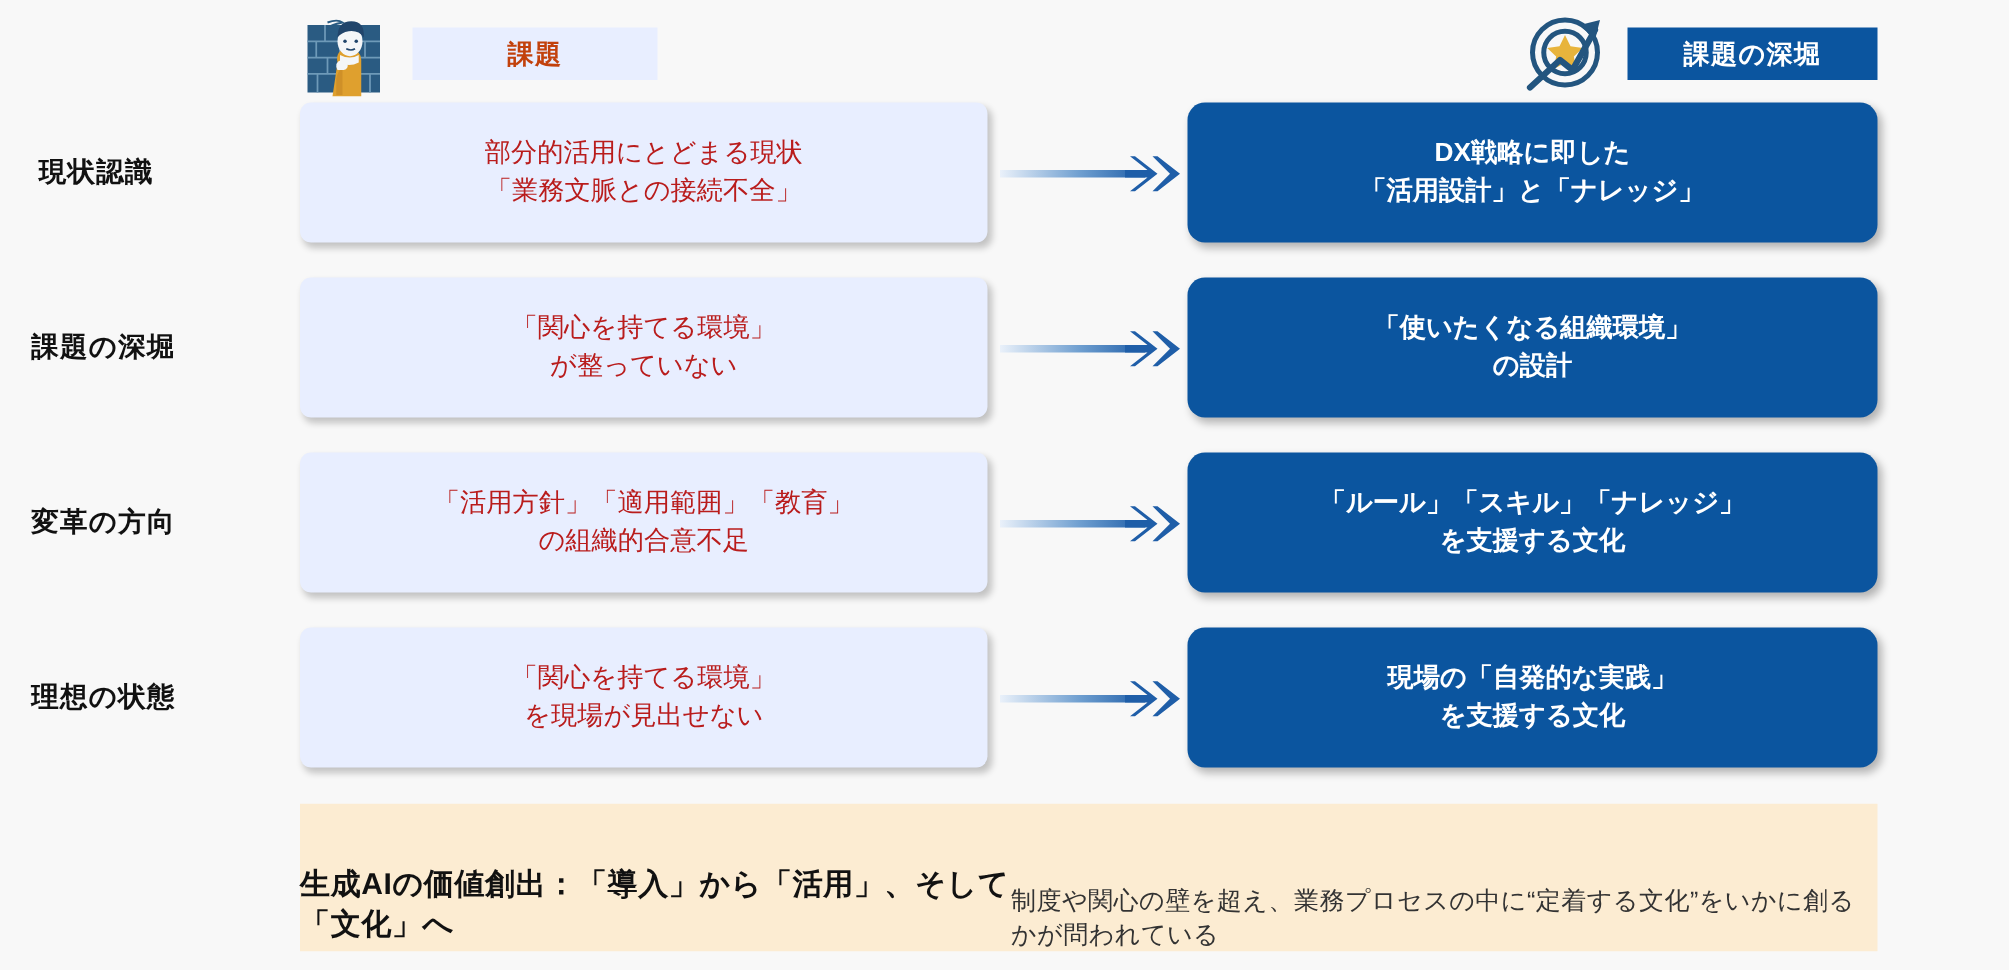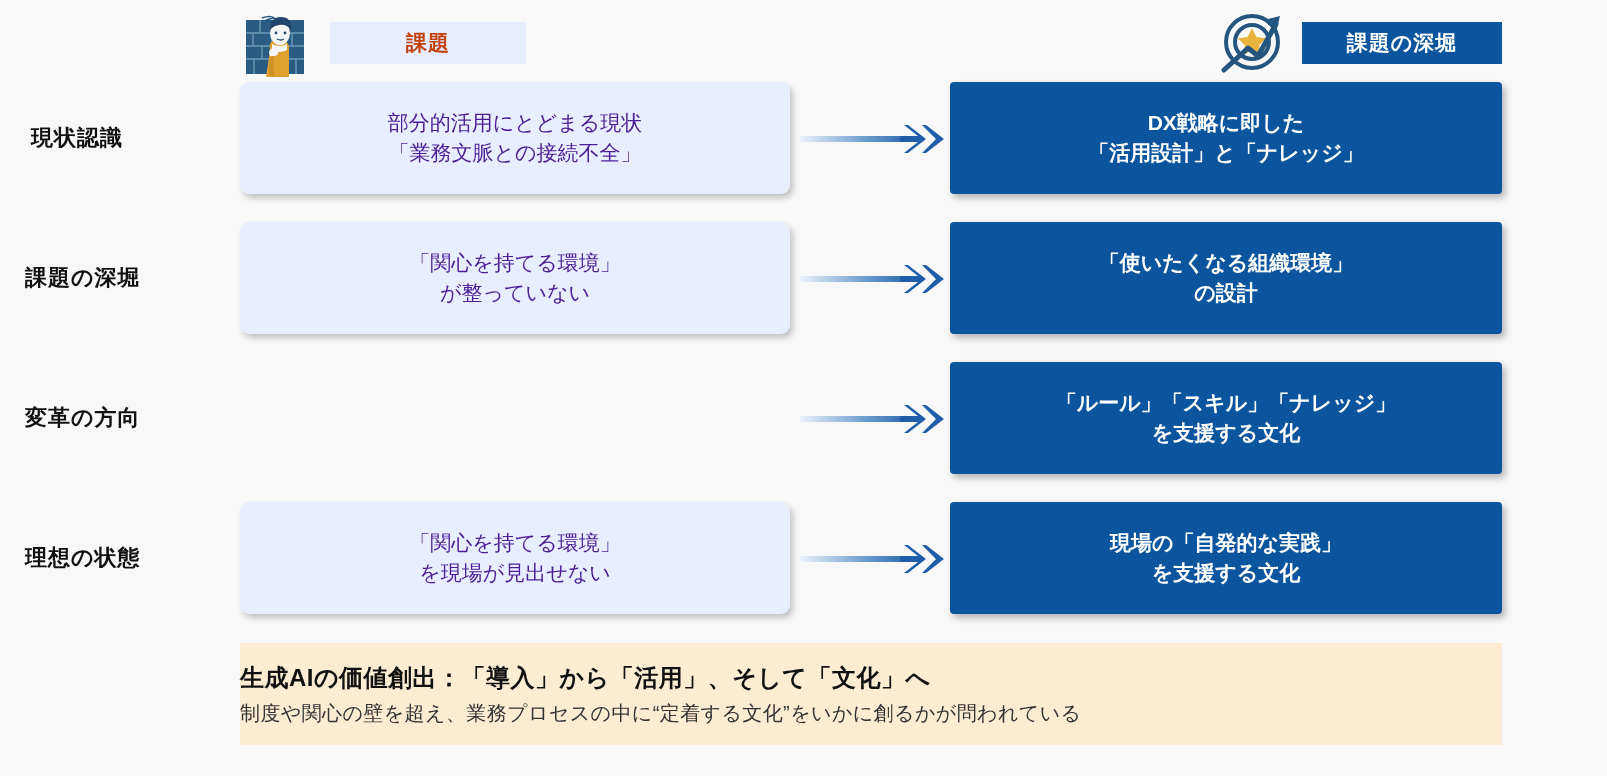--- a/index.html
+++ b/index.html
@@ -40,44 +40,44 @@
   }
   .r1 .row-label { padding-left:6px; }
 
   .card {
     position:absolute; top:0; height:112px;
     display:flex; align-items:center; justify-content:center;
     text-align:center; line-height:1.45;
   }
   .card-left {
     left:240px; width:550px;
-    background:#e8eeff; color:#4c1d95;
+    background:#e8eeff; color:#b91c1c;
     border-radius:9px;
     font-size:21px; font-weight:500;
     box-shadow:3px 4px 6px rgba(0,0,0,0.22);
   }
   .card-right {
     left:950px; width:552px;
     background:#0b559f; color:#ffffff;
-    border-radius:4px;
+    border-radius:14px;
     font-size:21px; font-weight:700;
     box-shadow:3px 4px 7px rgba(0,0,0,0.28);
   }
   .card .ln { display:block; white-space:nowrap; }
 
   
   .arrow { position:absolute; left:800px; top:40px; width:148px; height:34px; }
 
   
   #banner {
     position:absolute; left:240px; top:643px;
-    width:1262px; height:102px;
+    width:1262px; height:118px;
     background:#fcecd2;
-    display:flex; flex-direction:column;
-    align-items:flex-start; justify-content:center;
+    display:flex; 
+    align-items:flex-end; justify-content:center;
   }
   #banner-title {
     font-size:24px; font-weight:700; color:#111;
     letter-spacing:0.5px; margin-bottom:6px;
   }
   #banner-sub {
     font-size:20px; font-weight:400; color:#333;
     letter-spacing:0.4px;
   }
 </style>
@@ -194,20 +194,26 @@
     <div class="card card-right">
       <div>
         <span class="ln">「使いたくなる組織環境」</span>
         <span class="ln">の設計</span>
       </div>
     </div>
   </div>
 
   <div class="row r3" style="top:362px">
     <div class="row-label">変革の方向</div>
+    <div class="card card-left">
+      <div>
+        <span class="ln">「活用方針」「適用範囲」「教育」</span>
+        <span class="ln">の組織的合意不足</span>
+      </div>
+    </div>
     <div class="arrow">
       <svg width="148" height="34" viewBox="0 0 148 34">
         <defs>
             <linearGradient id="ag3" x1="0" y1="0" x2="1" y2="0">
           <stop offset="0%" stop-color="#eaf1fa"></stop>
               <stop offset="55%" stop-color="#6f9fd0"></stop>
               <stop offset="100%" stop-color="#1f5ea8"></stop>
         </linearGradient>
           </defs>
         <rect x="0" y="14" width="116" height="6" fill="url(#ag3)"></rect>

